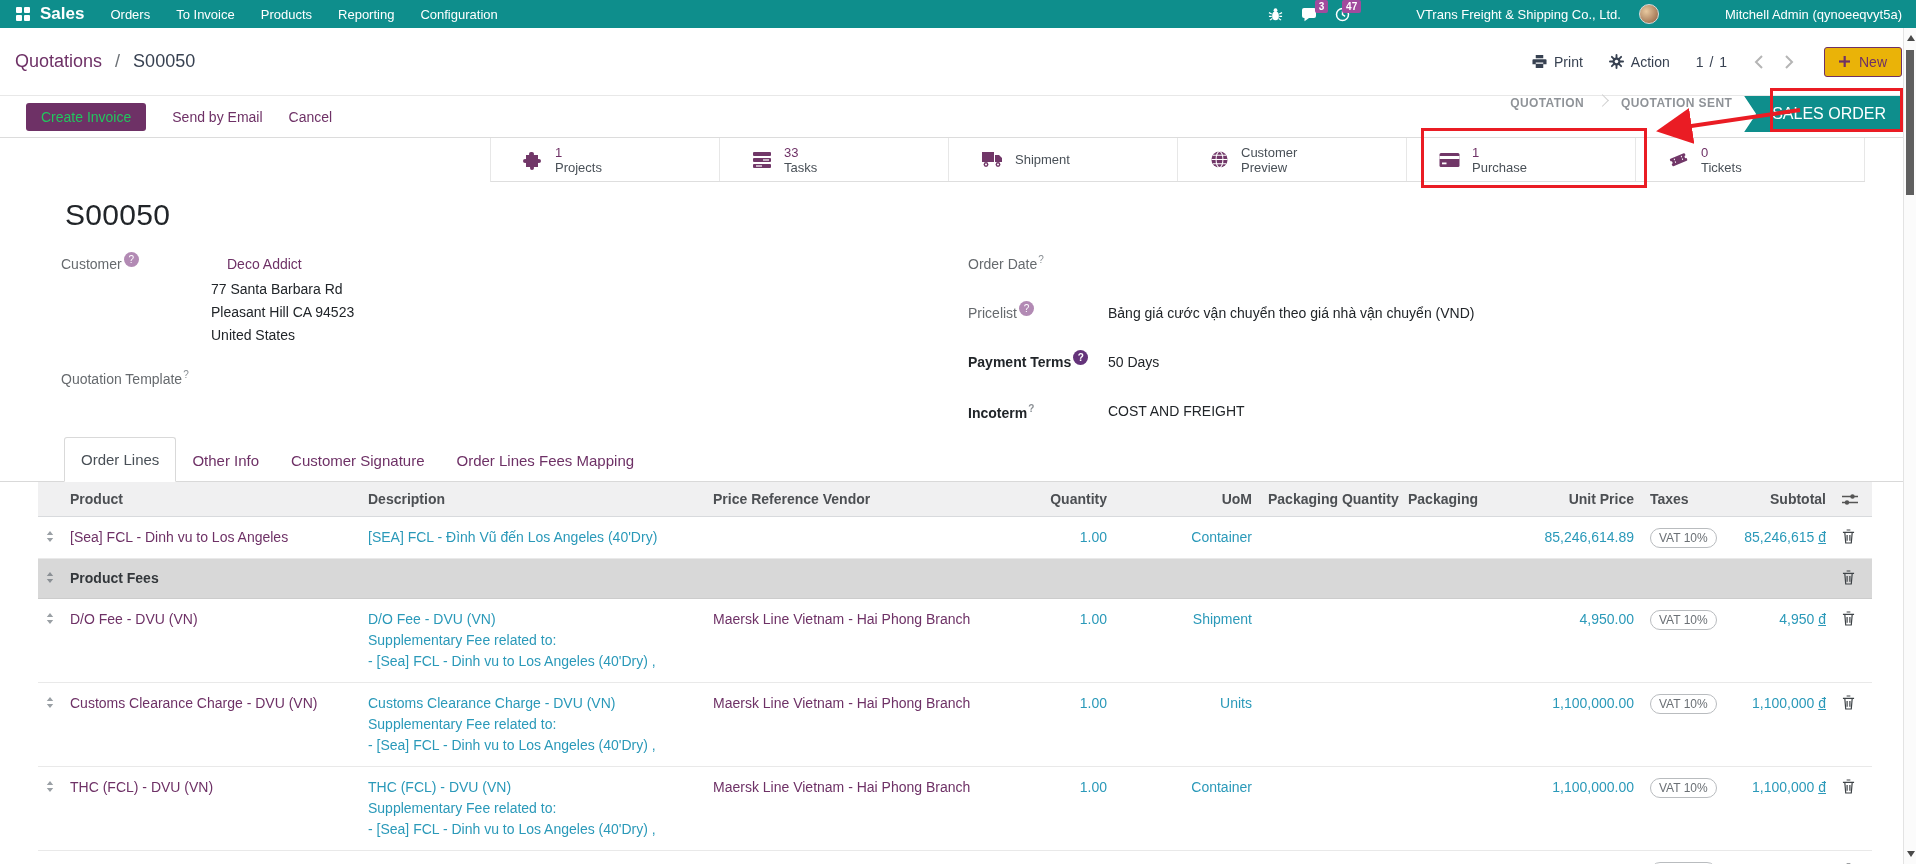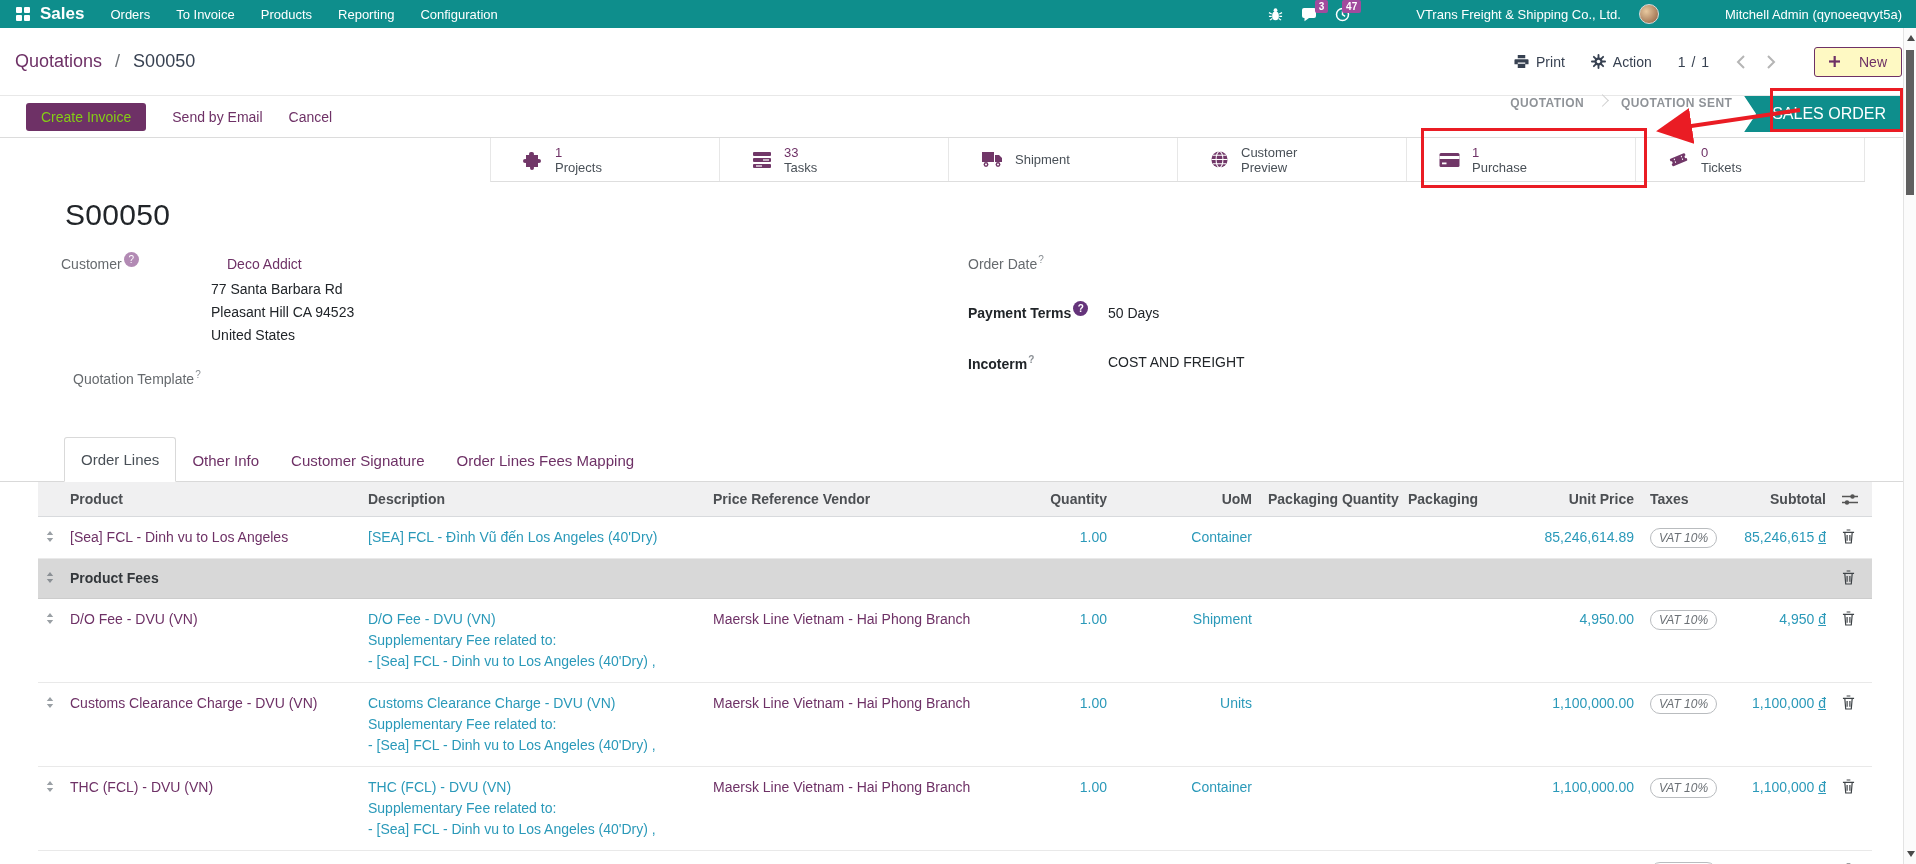--- a/index.html
+++ b/index.html
@@ -33,29 +33,29 @@
              padding:0 14px 0 15px; border-bottom:1px solid #e8e8e8;}
   .crumbs{font-size:18px;}
   .crumb-link{color:var(--brand-purple); cursor:pointer; text-decoration:none;}
   .crumb-sep{color:#6b7075; margin:0 8px;}
   .crumb-cur{color:#374151;}
   .cp-right{display:flex; align-items:center; gap:26px;}
   .cp-btn{display:flex; align-items:center; gap:7px; font-size:14px; color:#374151; cursor:pointer;}
   .pager{font-size:14px; color:#374151; letter-spacing:1px;}
   .pager-nav{display:flex; gap:22px; align-items:center;}
   .chev{cursor:pointer; display:flex;}
-  .new-btn{display:flex; align-items:center; gap:19px; border:1px solid var(--brand-purple);
+  .new-btn{display:flex; align-items:center; gap:9px; border:1px solid var(--brand-purple);
            color:var(--brand-purple); font-size:14px; padding:6px 14px; border-radius:3px;
-           cursor:pointer; background:#fef9c3; margin-left:12px;}
+           cursor:pointer; background:#eab308; margin-left:4px;}
 
   
   .action-bar{height:42px; display:flex; align-items:center; justify-content:space-between;
               padding:0 0 0 26px; border-bottom:1px solid #dcdcdc;}
   .ab-left{display:flex; align-items:center; gap:26px;}
-  .btn-primary{background:var(--brand-purple); color:#84cc16; font-size:14px; padding:6px 15px;
+  .btn-primary{background:var(--brand-purple); color:#22c55e; font-size:14px; padding:6px 15px;
                border:none; border-radius:3px; cursor:pointer;}
   .btn-link{color:var(--brand-purple); font-size:14px; cursor:pointer; background:none; border:none;}
   .statusbar{display:flex; height:100%; padding-right:10px;}
   .status{font-size:12px; font-weight:700; color:#8f9398; letter-spacing:.4px; padding:0 12px;
           cursor:pointer; white-space:nowrap;}
   .status-sep{width:9px; height:9px; border-top:1px solid #cfcfcf; border-right:1px solid #cfcfcf;
               transform:rotate(45deg); margin:0 2px;}
   .status-active{background:var(--nav-teal); color:#fff; height:36px; display:flex; align-items:center;
                  padding:0 20px 0 28px; cursor:pointer;
                  clip-path:polygon(0 0,100% 0,100% 100%,0 100%,12px 50%);}
@@ -76,21 +76,21 @@
                color:#212529; letter-spacing:.3px;}
   .fgroup-left{position:absolute; left:61px; top:74px; width:640px;}
   .fgroup-right{position:absolute; left:968px; top:72px; width:800px;}
   .frow{display:grid; grid-template-columns:150px 1fr; align-items:start;}
   .fgroup-right .frow{grid-template-columns:140px 1fr; margin-bottom:33px;}
   .flabel{font-size:14px; color:#666a6e;}
   .flabel.strong{color:#212529; font-weight:700;}
   .fval{font-size:14px; color:#212529;}
   .flink{color:var(--brand-purple); cursor:pointer; text-decoration:none; font-size:14px;margin-left:16px;}
   .addr{line-height:23px; margin-top:6px; font-size:14px; color:#212529;}
-  .qt-row{margin-top:22px;margin-left:12px;}
+  .qt-row{margin-top:22px;}
   .help-sup{font-size:10px; color:#8a8f94; vertical-align:super; margin-left:1px;}
   .help-badge{display:inline-block; width:15px; height:15px; border-radius:50%; color:#fff;
               font-size:10px; line-height:15px; text-align:center; margin-left:2px;
               vertical-align:text-top; position:relative; top:-4px;}
   .help-badge.light{background:var(--help-badge-light);}
   .help-badge.dark{background:var(--help-badge-dark);}
 
   
   .tabs{display:flex; align-items:flex-end; padding-left:64px; height:50px;
         border-bottom:1px solid #d9d9d9; background:#fff;}
@@ -106,21 +106,21 @@
             padding:9px 8px; border-bottom:1px solid #d8dadd; white-space:nowrap; overflow:hidden;}
   .olist th.num, .olist td.num{text-align:right;}
   .olist td{padding:10px 8px; border-bottom:1px solid #e9e9e9; vertical-align:top;
             line-height:21px; white-space:nowrap; overflow:hidden;}
   td.c-uom,th.c-uom{padding-left:32px;text-align:right;}
   .olist .prod a, .olist .vendor a{color:var(--brand-purple); cursor:text; text-decoration:none;}
   .descline{color:var(--link-blue); line-height:21px;}
   .descline:empty{display:none;}
   .blue{color:var(--link-blue);}
   .pill{display:inline-block; border:1px solid #b9bcbf; border-radius:11px; padding:0 8px;
-        font-size:12px; line-height:18px; color:#6b7075; background:#fff;font-style:italic;}
+        font-size:12px; line-height:18px; color:#6b7075; background:#fff;}
   .cur{text-decoration:underline;}
   .handle{color:#9aa0a5; display:flex; padding-top:3px; cursor:grab;}
   .trash{color:#3e4347; display:flex; padding-top:2px; cursor:pointer;}
   tr.section-row td{background:#d8d8d8; border-bottom:1px solid #cccccc; padding:9px 8px;}
   .section-label{font-weight:700; color:#33373b;}
 
   
   .vscroll{position:absolute; right:0; top:28px; bottom:0; width:13px; background:#fbfbfb;
            border-left:1px solid #e3e3e3;}
   .vthumb{position:absolute; left:2px; right:2px; top:22px; height:145px; background:#5f5f5f; cursor:pointer;}
@@ -362,20 +362,26 @@
           </span>
           <span class="fval"></span>
         </div>
       </div>
 
       <div class="fgroup-right">
         <div class="frow">
           <span class="flabel">
             <span>Order Date</span><sup class="help-sup">?</sup>
           </span>
+        </div>
+        <div class="frow">
+          <span class="flabel">
+            <span>Pricelist</span><span class="help-badge light">?</span>
+          </span>
+          <span class="fval">Bảng giá cước vận chuyển theo giá nhà vận chuyển (VND)</span>
         </div>
         <div class="frow">
           <span class="flabel strong">
             <span>Payment Terms</span><span class="help-badge dark">?</span>
           </span>
           <span class="fval">50 Days</span>
         </div>
         <div class="frow">
           <span class="flabel strong">
             <span>Incoterm</span><sup class="help-sup">?</sup>

